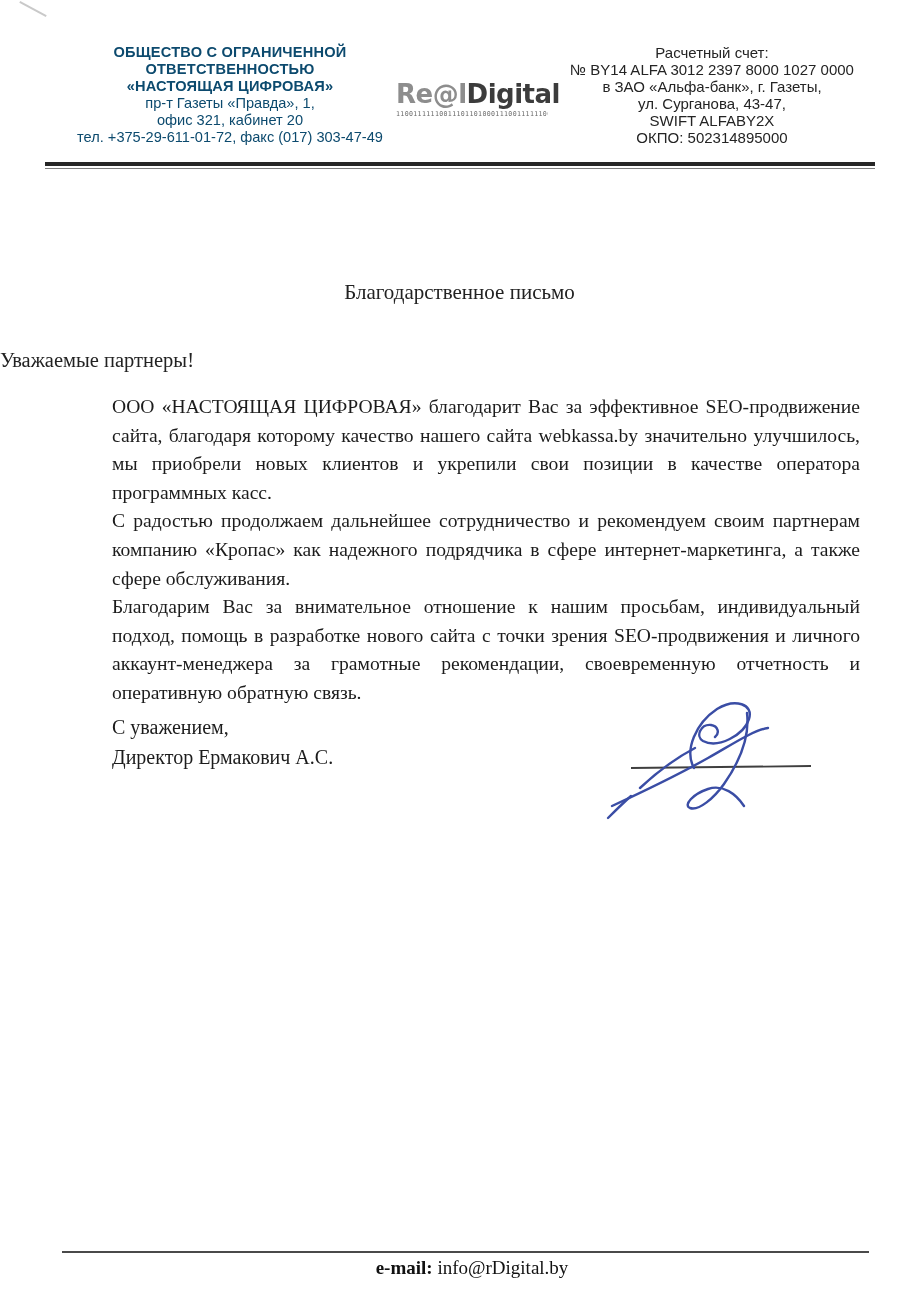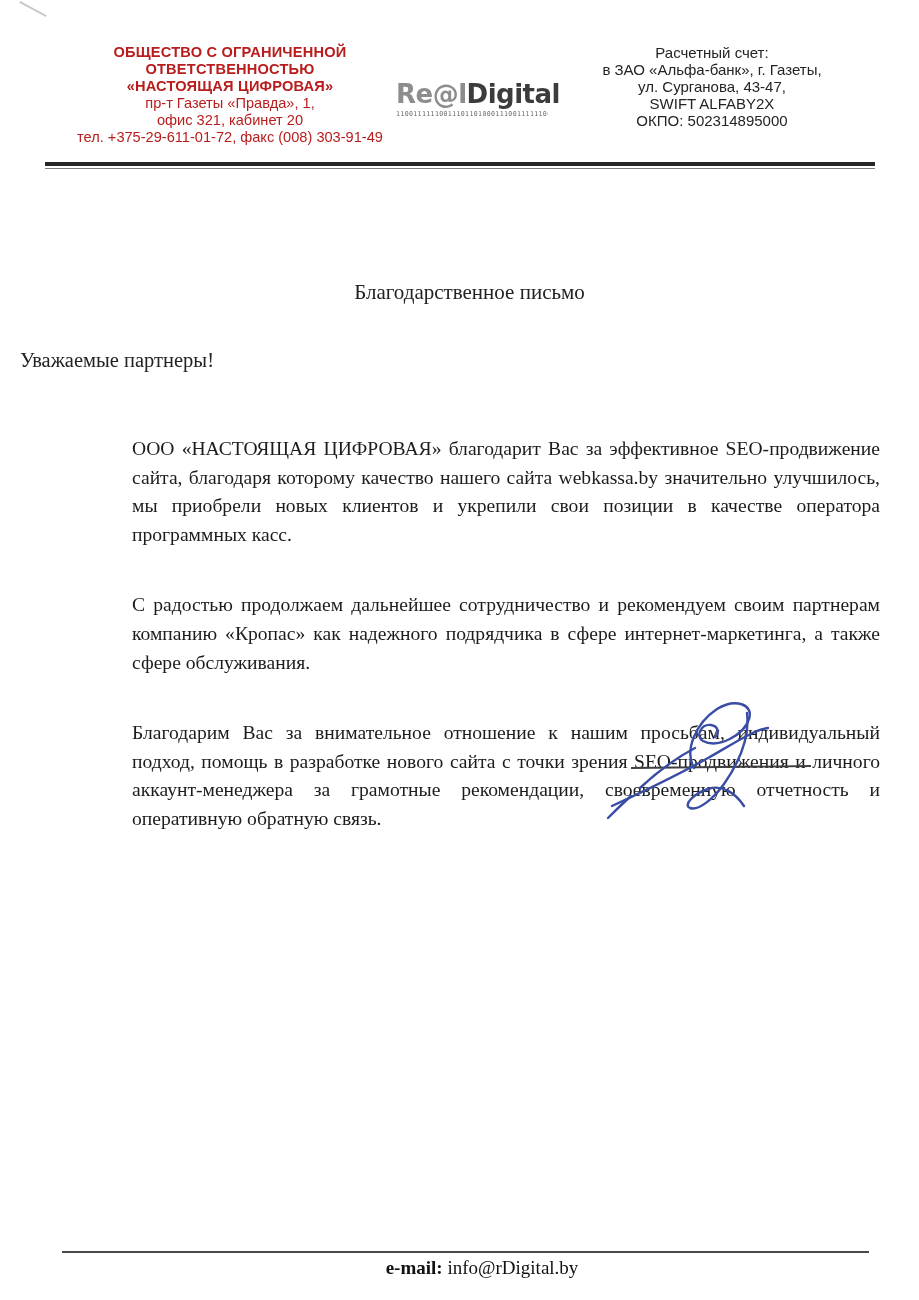--- a/index.html
+++ b/index.html
@@ -14,21 +14,21 @@
   }
 
   
   .hdr-sans { font-family: "Liberation Sans", sans-serif; }
 
   .company-block {
     position: absolute;
     left: 60px; top: 44px; width: 340px;
     text-align: center;
     font-size: 14.6px; line-height: 17px;
-    color: #b91c1c;
+    color: #0c4a6e;
   }
   .company-block .b { font-weight: bold; letter-spacing: 0.2px; }
 
   .bank-block {
     position: absolute;
     left: 556px; top: 44px; width: 312px;
     text-align: center;
     font-size: 15px; line-height: 17px;
     color: #242424;
   }
@@ -69,21 +69,21 @@
   }
 
   .scan-artifact {
     position: absolute;
     left: 18px; top: 8px; width: 30px; height: 2px;
     background: #c9c9c9;
     transform: rotate(28deg);
   }
 
   
-  .serif { font-family: "Liberation Serif", serif; padding-left: 20px; }
+  .serif { font-family: "Liberation Serif", serif; }
 
   .letter-title {
     position: absolute;
     left: 0; right: 0; top: 280px;
     text-align: center;
     font-size: 21px;
     color: #222;
   }
   .salutation {
     position: absolute;
@@ -95,21 +95,20 @@
   .letter-body {
     position: absolute;
     left: 112px; top: 393px; width: 748px;
     font-size: 19.6px;
     line-height: 28.6px;
     color: #1c1c1c;
   }
   .para {
     text-align: justify;
     text-align-last: left;
-    margin-top: 42px;
   }
 
   .closing-block {
     position: absolute;
     left: 112px; top: 712px;
     font-size: 20px;
     line-height: 30px;
     color: #1c1c1c;
   }
 
@@ -141,51 +140,54 @@
 <div class="page">
 
   <div class="scan-artifact"></div>
 
   <div class="company-block hdr-sans">
     <div class="b">ОБЩЕСТВО С ОГРАНИЧЕННОЙ</div>
     <div class="b">ОТВЕТСТВЕННОСТЬЮ</div>
     <div class="b">«НАСТОЯЩАЯ ЦИФРОВАЯ»</div>
     <div>пр-т Газеты «Правда», 1,</div>
     <div>офис 321, кабинет 20</div>
-    <div>тел. +375-29-611-01-72, факс (008) 303-91-49</div>
+    <div>тел. +375-29-611-01-72, факс (017) 303-47-49</div>
   </div>
 
   <div class="logo-block">
     <div class="logo-word">
       <span style="color: rgb(141, 141, 141);">Re@l</span><span style="color: rgb(60, 60, 60);">Digital</span>
     </div>
     <div class="logo-binary">110011111100111011010001110011111100010111010101</div>
   </div>
 
   <div class="bank-block hdr-sans">
     <div>Расчетный счет:</div>
+    <div>№ BY14 ALFA 3012 2397 8000 1027 0000</div>
     <div>в ЗАО «Альфа-банк», г. Газеты,</div>
     <div>ул. Сурганова, 43-47,</div>
     <div>SWIFT ALFABY2X</div>
     <div>ОКПО: 502314895000</div>
   </div>
 
   <div class="header-rule-thick"></div>
   <div class="header-rule-thin"></div>
 
   <div class="letter-title serif">Благодарственное письмо</div>
   <div class="salutation serif">Уважаемые партнеры!</div>
 
   <div class="letter-body serif">
     <div class="para">ООО «НАСТОЯЩАЯ ЦИФРОВАЯ» благодарит Вас за эффективное SEO-продвижение сайта, благодаря которому качество нашего сайта webkassa.by значительно улучшилось, мы приобрели новых клиентов и укрепили свои позиции в качестве оператора программных касс.</div>
     <div class="para">С радостью продолжаем дальнейшее сотрудничество и рекомендуем своим партнерам компанию «Кропас» как надежного подрядчика в сфере интернет-маркетинга, а также сфере обслуживания.</div>
     <div class="para">Благодарим Вас за внимательное отношение к нашим просьбам, индивидуальный подход, помощь в разработке нового сайта с точки зрения SEO-продвижения и личного аккаунт-менеджера за грамотные рекомендации, своевременную отчетность и оперативную обратную связь.</div>
   </div>
 
   <div class="closing-block serif">
+    <div>С уважением,</div>
+    <div>Директор Ермакович А.С.</div>
   </div>
 
   <div class="signature-wrap">
     <svg width="240" height="150" viewBox="0 0 240 150">
       <line x1="33" y1="90" x2="213" y2="88" stroke-width="1.8" stroke="#3f3f3f"></line>
       <g fill="none" stroke-width="2.4" stroke-linecap="round" stroke-linejoin="round" stroke="#3a4da5">
         <path d="M14 128 C 40 116, 78 98, 110 80 C 130 69, 155 52, 170 50"></path>
         <path d="M96 90 C 86 72, 98 45, 119 31 C 137 20, 156 26, 151 41 C 146 57, 120 71, 105 63 C 97 58, 103 46, 113 47 C 120 48, 122 55, 117 59"></path>
         <path d="M149 35 C 152 60, 140 86, 126 106 C 116 120, 101 133, 92 130 C 85 127, 95 116, 110 111 C 125 106, 138 116, 146 128"></path>
         <path d="M42 110 C 57 96, 76 81, 97 70"></path>

